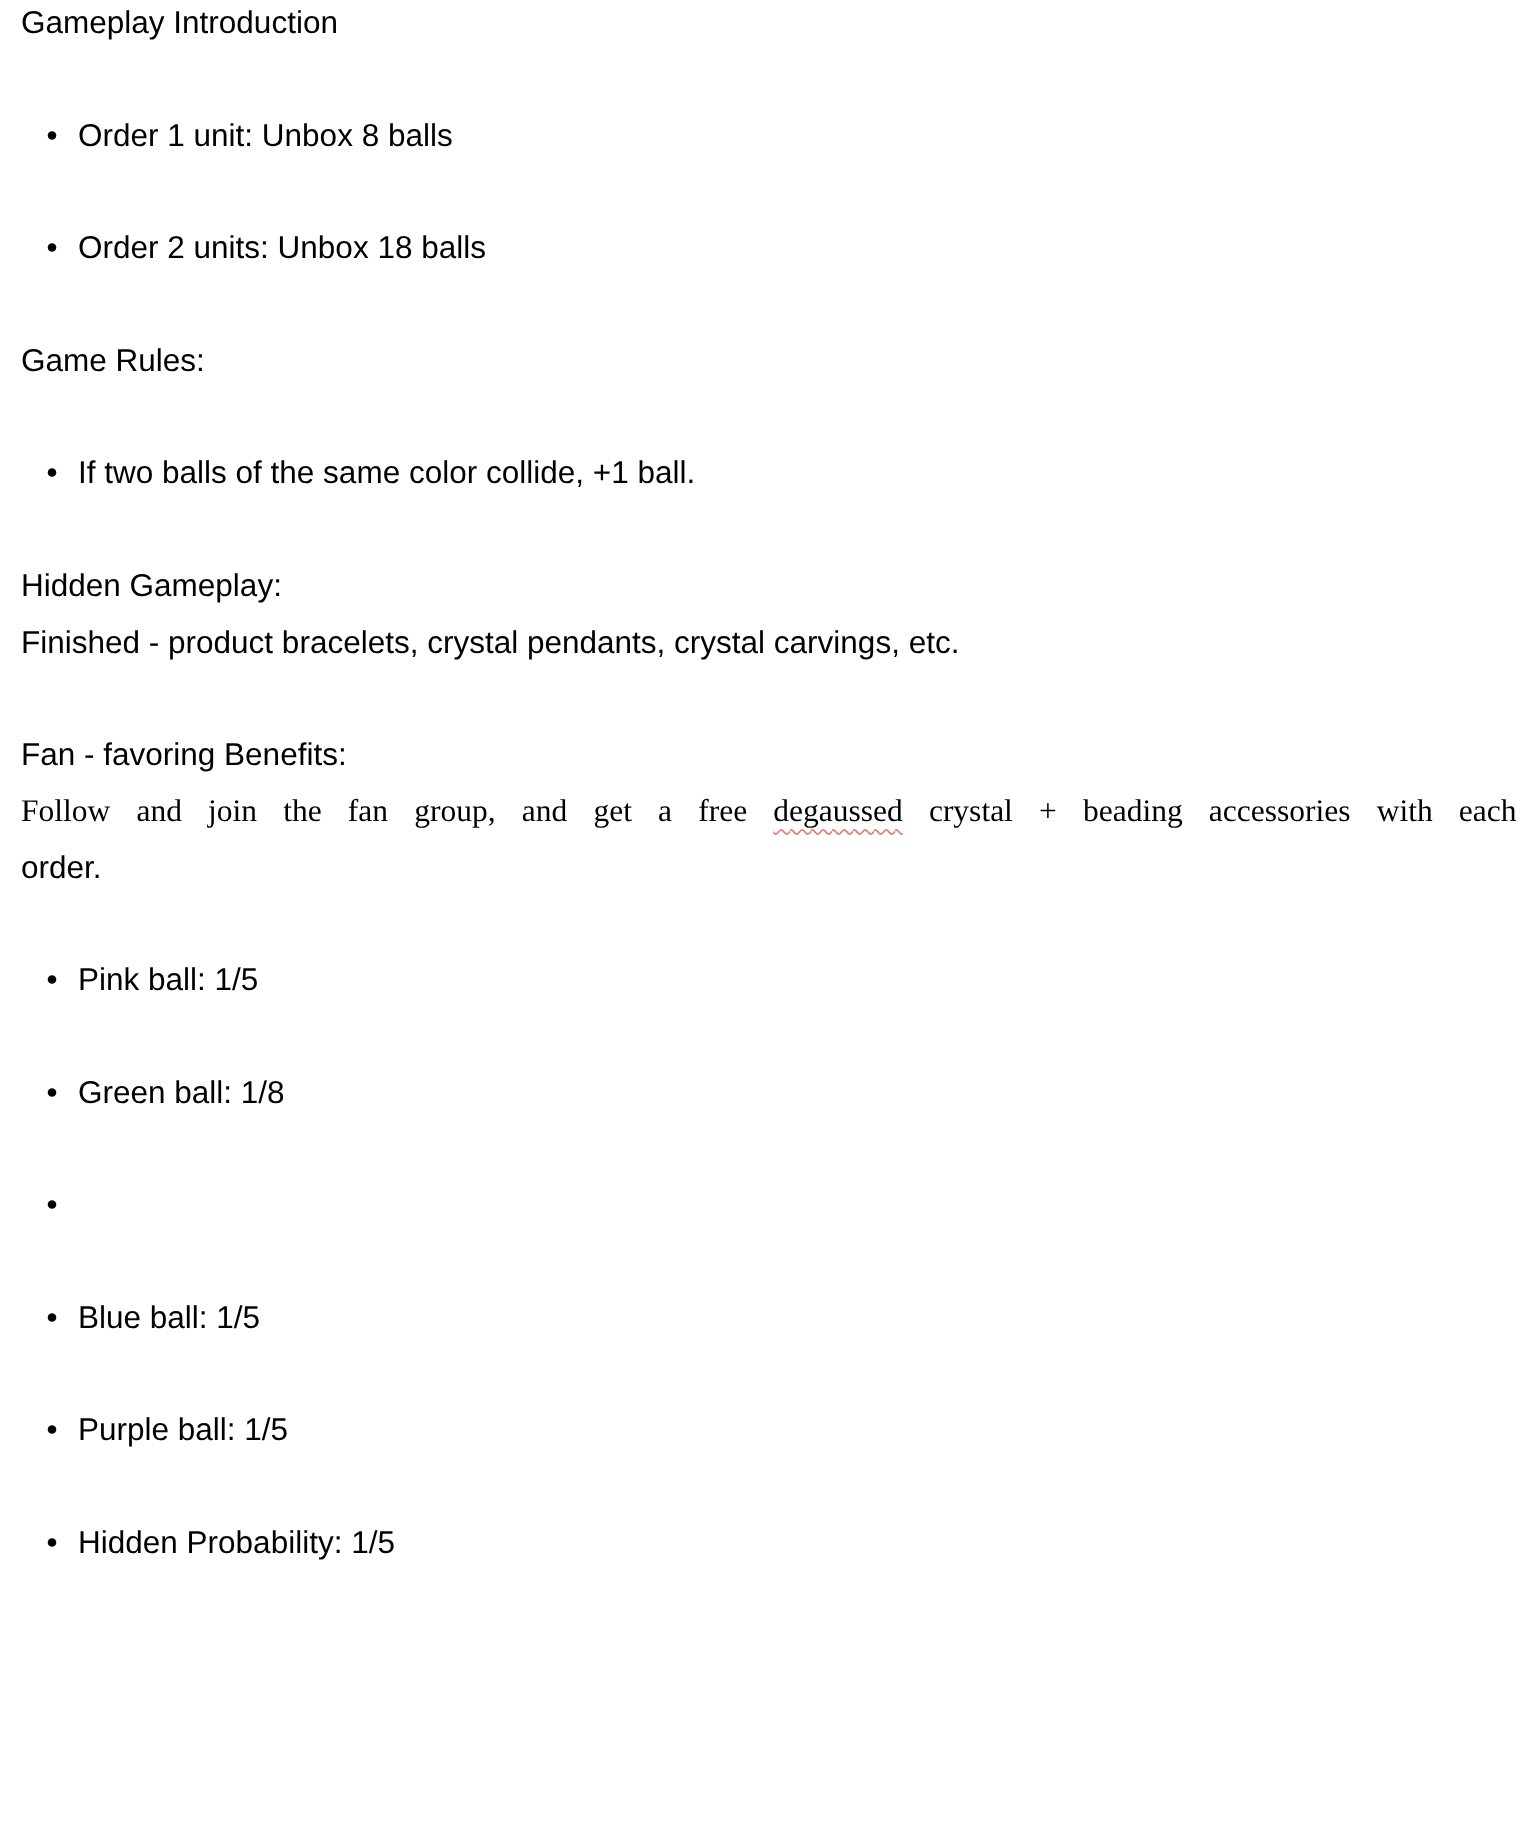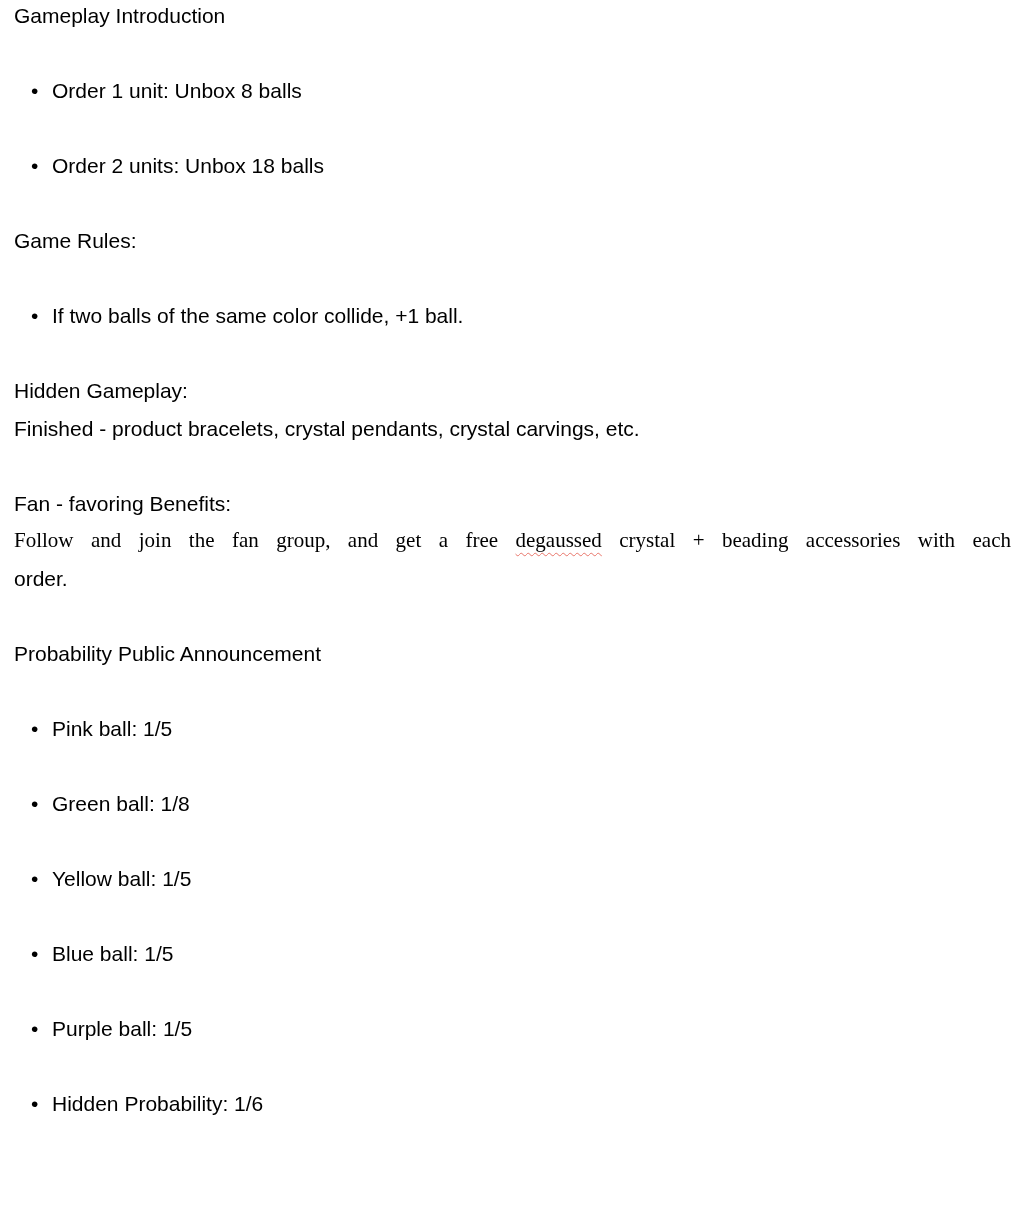--- a/index.html
+++ b/index.html
@@ -67,45 +67,43 @@
     <div class="line">Hidden Gameplay:</div>
     <div class="line">Finished - product bracelets, crystal pendants, crystal carvings, etc.</div>
   </div>
 
   <div class="block">
     <div class="line">Fan - favoring Benefits:</div>
     <div class="line justify-line"><span>Follow and join the fan group, and get a free </span><span class="misspelled">degaussed</span><span> crystal + beading accessories with each</span></div>
     <div class="line">order.</div>
   </div>
 
-  <div class="block line">Probability Public Announcement</div>
 
   <div class="block bullet-item">
     <span class="bullet-glyph">•</span>
     <span>Pink ball: 1/5</span>
   </div>
 
   <div class="block bullet-item">
     <span class="bullet-glyph">•</span>
     <span>Green ball: 1/8</span>
   </div>
 
   <div class="block bullet-item">
     <span class="bullet-glyph">•</span>
-    <span>Yellow ball: 1/5</span>
   </div>
 
   <div class="block bullet-item">
     <span class="bullet-glyph">•</span>
     <span>Blue ball: 1/5</span>
   </div>
 
   <div class="block bullet-item">
     <span class="bullet-glyph">•</span>
     <span>Purple ball: 1/5</span>
   </div>
 
   <div class="block bullet-item">
     <span class="bullet-glyph">•</span>
-    <span>Hidden Probability: 1/6</span>
+    <span>Hidden Probability: 1/5</span>
   </div>
 
 </div>
 
 </body></html>

